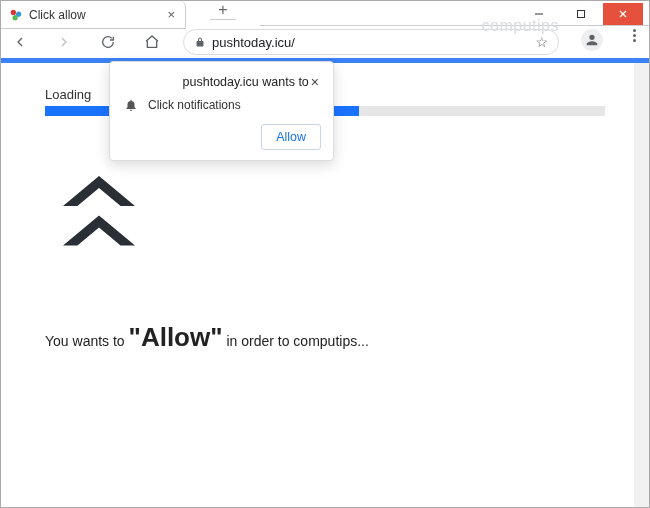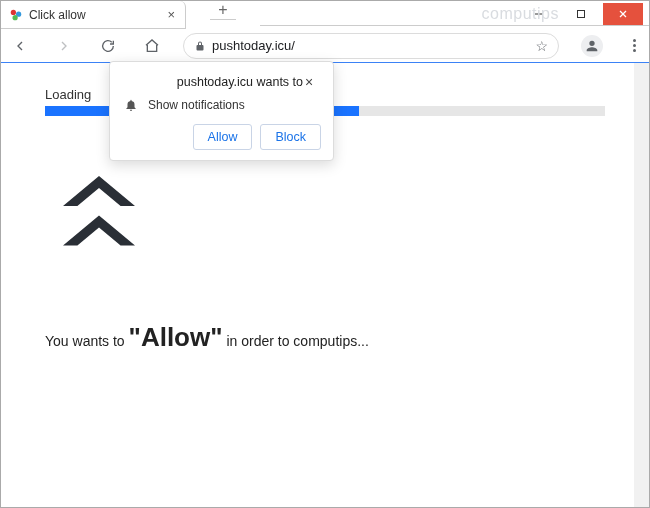--- a/index.html
+++ b/index.html
@@ -5,29 +5,29 @@
   * { box-sizing: border-box; margin: 0; padding: 0; font-family: "Segoe UI", Arial, sans-serif; }
   body { width: 650px; height: 508px; border: 1px solid #aaa; background: #fff; overflow: hidden; position: relative; }
 
   .titlebar { height: 28px; background: #fff; display: flex; align-items: flex-start; gap: 24px; }
   .tab { display: flex; align-items: center; height: 28px; padding: 0 8px 0 8px; border-bottom: 1px solid #ccc; border-right: 1px solid #ccc; background: #fff; width: 185px; gap: 6px; border-top-left-radius: 6px; border-top-right-radius: 6px; position: relative; }
   .tab .favicon { width: 14px; height: 14px; }
   .tab .title { font-size: 12px; color: #333; flex: 1; overflow: hidden; white-space: nowrap; text-overflow: ellipsis; }
   .tab .close { font-size: 13px; color: #555; cursor: pointer; padding: 0 2px; }
   .tab-plus { width: 26px; display: flex; align-items: center; justify-content: center; font-size: 16px; color: #666; border-bottom: 1px solid #ccc; }
   .tab-spacer { flex: 1; border-bottom: 1px solid #ccc; display: flex; align-items: center; justify-content: flex-end; padding-right: 6px; gap: 2px; }
-  .watermark { position: absolute; right: 90px; top: 4px; color: #d9dce0; font-size: 16px; letter-spacing: 0.5px; pointer-events: none; }
+  .watermark { position: absolute; right: 90px; top: 16px; color: #d9dce0; font-size: 16px; letter-spacing: 0.5px; pointer-events: none; }
 
   .winbtn { width: 40px; height: 22px; display: flex; align-items: center; justify-content: center; margin-top: 2px; }
   .winbtn-min { background: #fff; }
   .winbtn-max { background: #fff; }
   .winbtn-close { background: #e5513d; }
   .winbtn svg { width: 10px; height: 10px; }
 
-  .toolbar { height: 34px; display: flex; align-items: center; padding: 0 6px; gap: 18px; border-bottom: 1px solid #3b82f6; background: #fff; }
+  .toolbar { height: 34px; display: flex; padding: 0 6px; gap: 18px; border-bottom: 5px solid #3b82f6; background: #fff; }
   .t-icon { width: 26px; height: 26px; display: flex; align-items: center; justify-content: center; border-radius: 13px; color: #5f6368; }
   .t-icon svg { width: 16px; height: 16px; }
   .omnibox { flex: 1; height: 26px; border: 1px solid #dcdcdc; border-radius: 13px; display: flex; align-items: center; padding: 0 10px; gap: 6px; color: #333; font-size: 13px; }
   .omnibox .lock { width: 12px; height: 12px; fill: #5f6368; }
   .omnibox .url { flex: 1; color: #202124; }
   .omnibox .star { color: #5f6368; font-size: 14px; }
   .avatar { width: 22px; height: 22px; border-radius: 50%; background: #edeef0; display: flex; align-items: center; justify-content: center; margin: 0 4px; }
   .avatar svg { width: 16px; height: 16px; fill: #5f6368; }
   .menu-dots { width: 18px; display: flex; flex-direction: column; align-items: center; gap: 2px; }
   .menu-dots span { width: 3px; height: 3px; background: #5f6368; border-radius: 50%; }
@@ -41,21 +41,21 @@
   .chevrons svg { width: 120px; height: 120px; }
 
   .msg { margin-top: 46px; font-size: 14px; color: #222; }
   .msg .big { font-size: 26px; font-weight: 700; }
 
   .scrollbar { position: absolute; right: 0; top: 62px; bottom: 0; width: 15px; background: #f1f1f1; }
   .scrollbar .thumb { position: absolute; top: 0; left: 2px; right: 2px; height: 100%; background: #f1f1f1; }
   .scrollbar .arrow { height: 15px; display: flex; align-items: center; justify-content: center; color: #999; font-size: 9px; }
 
   .popover { position: absolute; left: 108px; top: 60px; width: 225px; background: #fff; border: 1px solid #dcdcdc; border-radius: 4px; box-shadow: 0 4px 14px rgba(0,0,0,.15); padding: 12px 12px 10px 14px; z-index: 10; }
-  .popover .hdr { font-size: 12.5px; color: #222; display: flex; align-items: center; justify-content: center; margin-left: 47px; }
+  .popover .hdr { font-size: 12.5px; color: #222; display: flex; align-items: center; justify-content: flex-end; margin-left: 47px; }
   .popover .close { font-size: 14px; color: #444; cursor: pointer; padding: 0 2px; }
   .popover .row { display: flex; align-items: center; gap: 10px; margin-top: 8px; font-size: 12px; color: #333; }
   .popover .bell { width: 14px; height: 14px; fill: #555; }
   .popover .btns { display: flex; justify-content: flex-end; gap: 8px; margin-top: 12px; }
   .popover button { background: #fff; border: 1px solid #c9d4e6; color: #1a73e8; font-size: 12.5px; padding: 5px 14px; border-radius: 3px; cursor: pointer; }
 
   .favicon svg { width: 14px; height: 14px; }
 </style>
 </head>
 <body>
@@ -162,19 +162,18 @@
 
 <div class="popover">
   <div class="hdr">
     <span>pushtoday.icu wants to</span>
     <span class="close">×</span>
   </div>
   <div class="row">
     <svg class="bell" viewBox="0 0 24 24">
         <path d="M12 22a2 2 0 0 0 2-2h-4a2 2 0 0 0 2 2zm6-6V11a6 6 0 0 0-5-5.9V4a1 1 0 0 0-2 0v1.1A6 6 0 0 0 6 11v5l-2 2v1h16v-1z"></path>
       </svg>
-    <span>Show notifications</span>
+    <span>Click notifications</span>
   </div>
   <div class="btns">
     <button>Allow</button>
-    <button>Block</button>
   </div>
 </div>
 
 </body></html>

